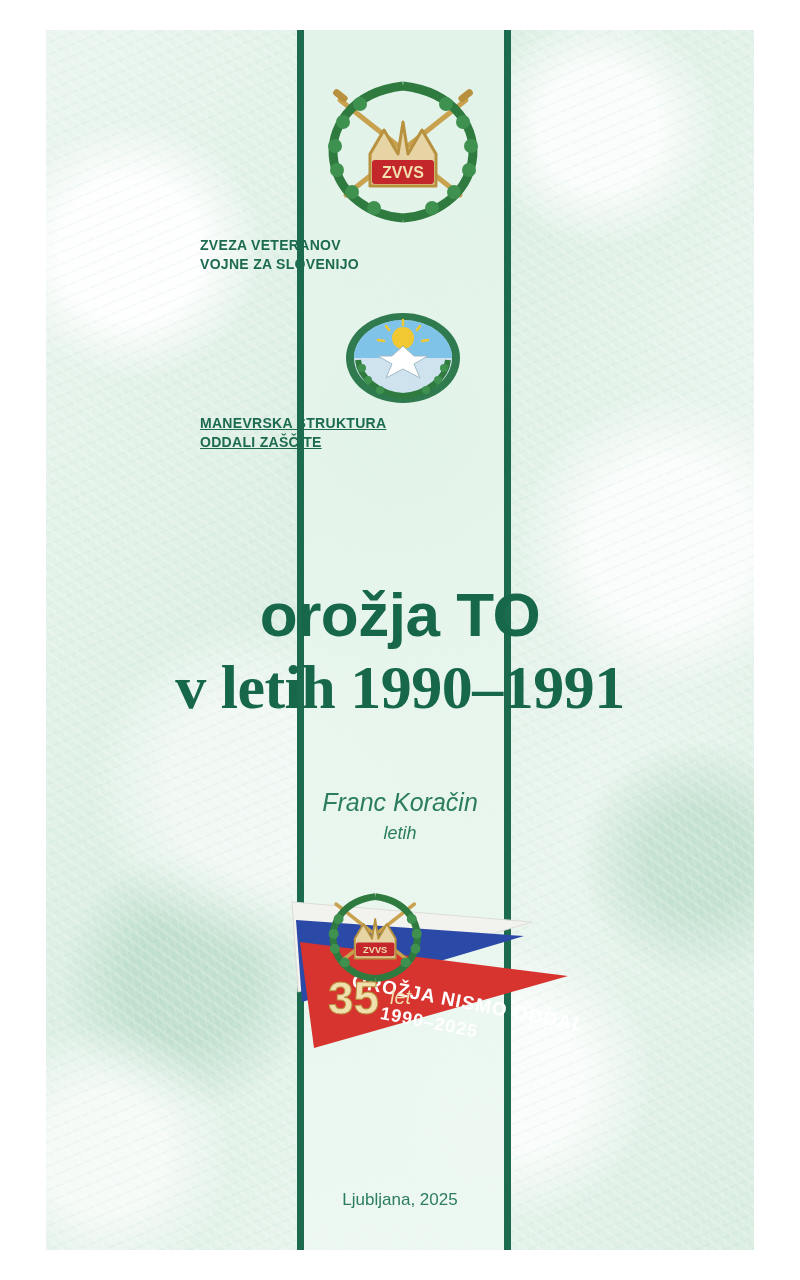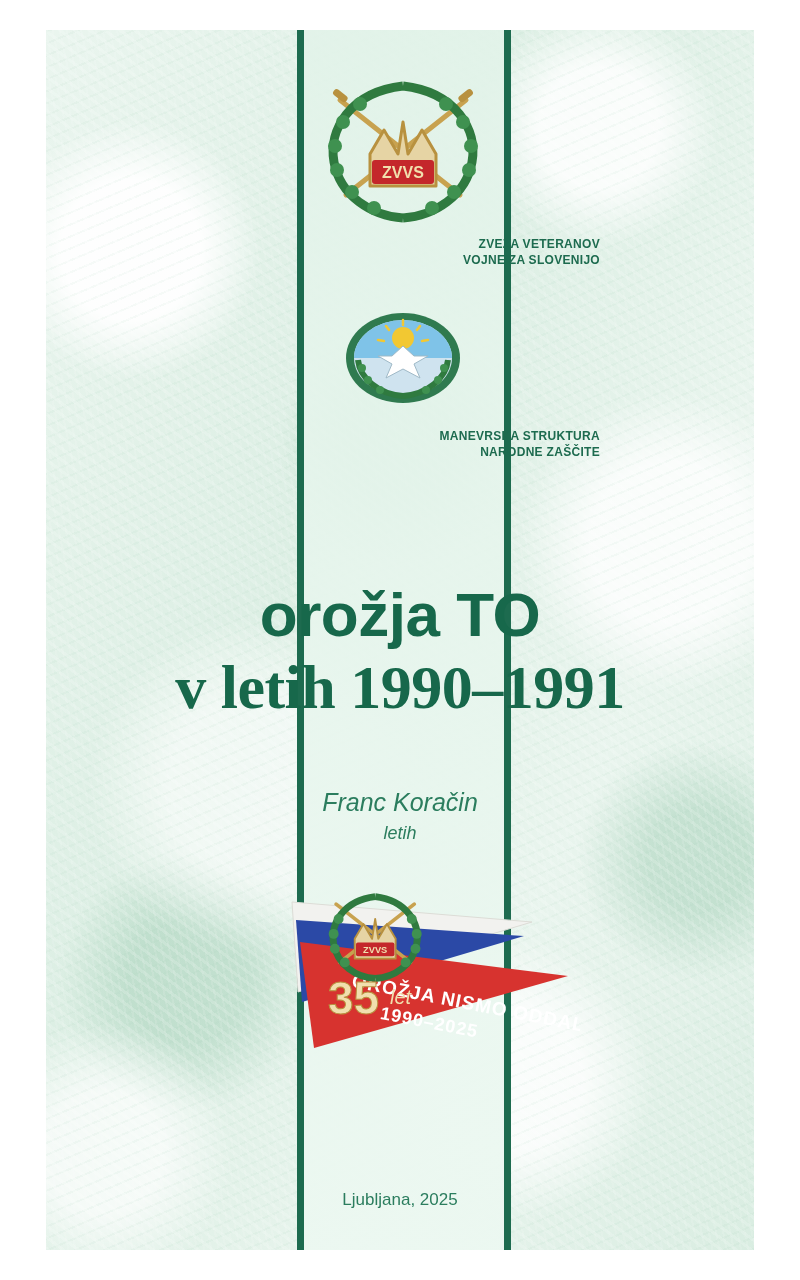--- a/index.html
+++ b/index.html
@@ -79,38 +79,38 @@
     position: absolute;
     left: 310px;
     top: 70px;
     width: 186px;
     height: 160px;
   }
   .emblem-label {
     position: absolute;
     width: 400px;
     left: 200px;
-    text-align: right;
+    text-align: left;
     color: #1d6b4f;
     font-weight: bold;
-    font-size: 12px;
+    font-size: 14px;
     letter-spacing: .3px;
     line-height: 1.35;
   }
   .zvvs-label { top: 236px; }
 
   
   .emblem-msnz {
     position: absolute;
     left: 344px;
     top: 312px;
     width: 118px;
     height: 92px;
   }
-  .msnz-label { top: 428px; }
+  .msnz-label { top: 414px; text-decoration: underline; }
 
   
   .title {
     position: absolute;
     left: 40px;
     width: 720px;
     text-align: center;
     color: #17684b;
     font-weight: bold;
     font-size: 62px;
@@ -254,21 +254,21 @@
           <circle cx="36" cy="78" r="4"></circle>
             <circle cx="100" cy="56" r="4"></circle>
           <circle cx="94" cy="68" r="4"></circle>
             <circle cx="82" cy="78" r="4"></circle>
         </g>
       </svg>
     </div>
 
     <div class="emblem-label msnz-label">
       <div>MANEVRSKA STRUKTURA</div>
-      <div>NARODNE ZAŠČITE</div>
+      <div>ODDALI ZAŠČITE</div>
     </div>
 
     <div class="title title-l2">orožja TO</div>
     <div class="title title-l3">v letih 1990–1991</div>
 
     <div class="author">Franc Koračin</div>
     <div class="author-role">letih</div>
 
     <div class="anniv">
       <svg viewBox="0 0 300 200" width="300" height="200">

